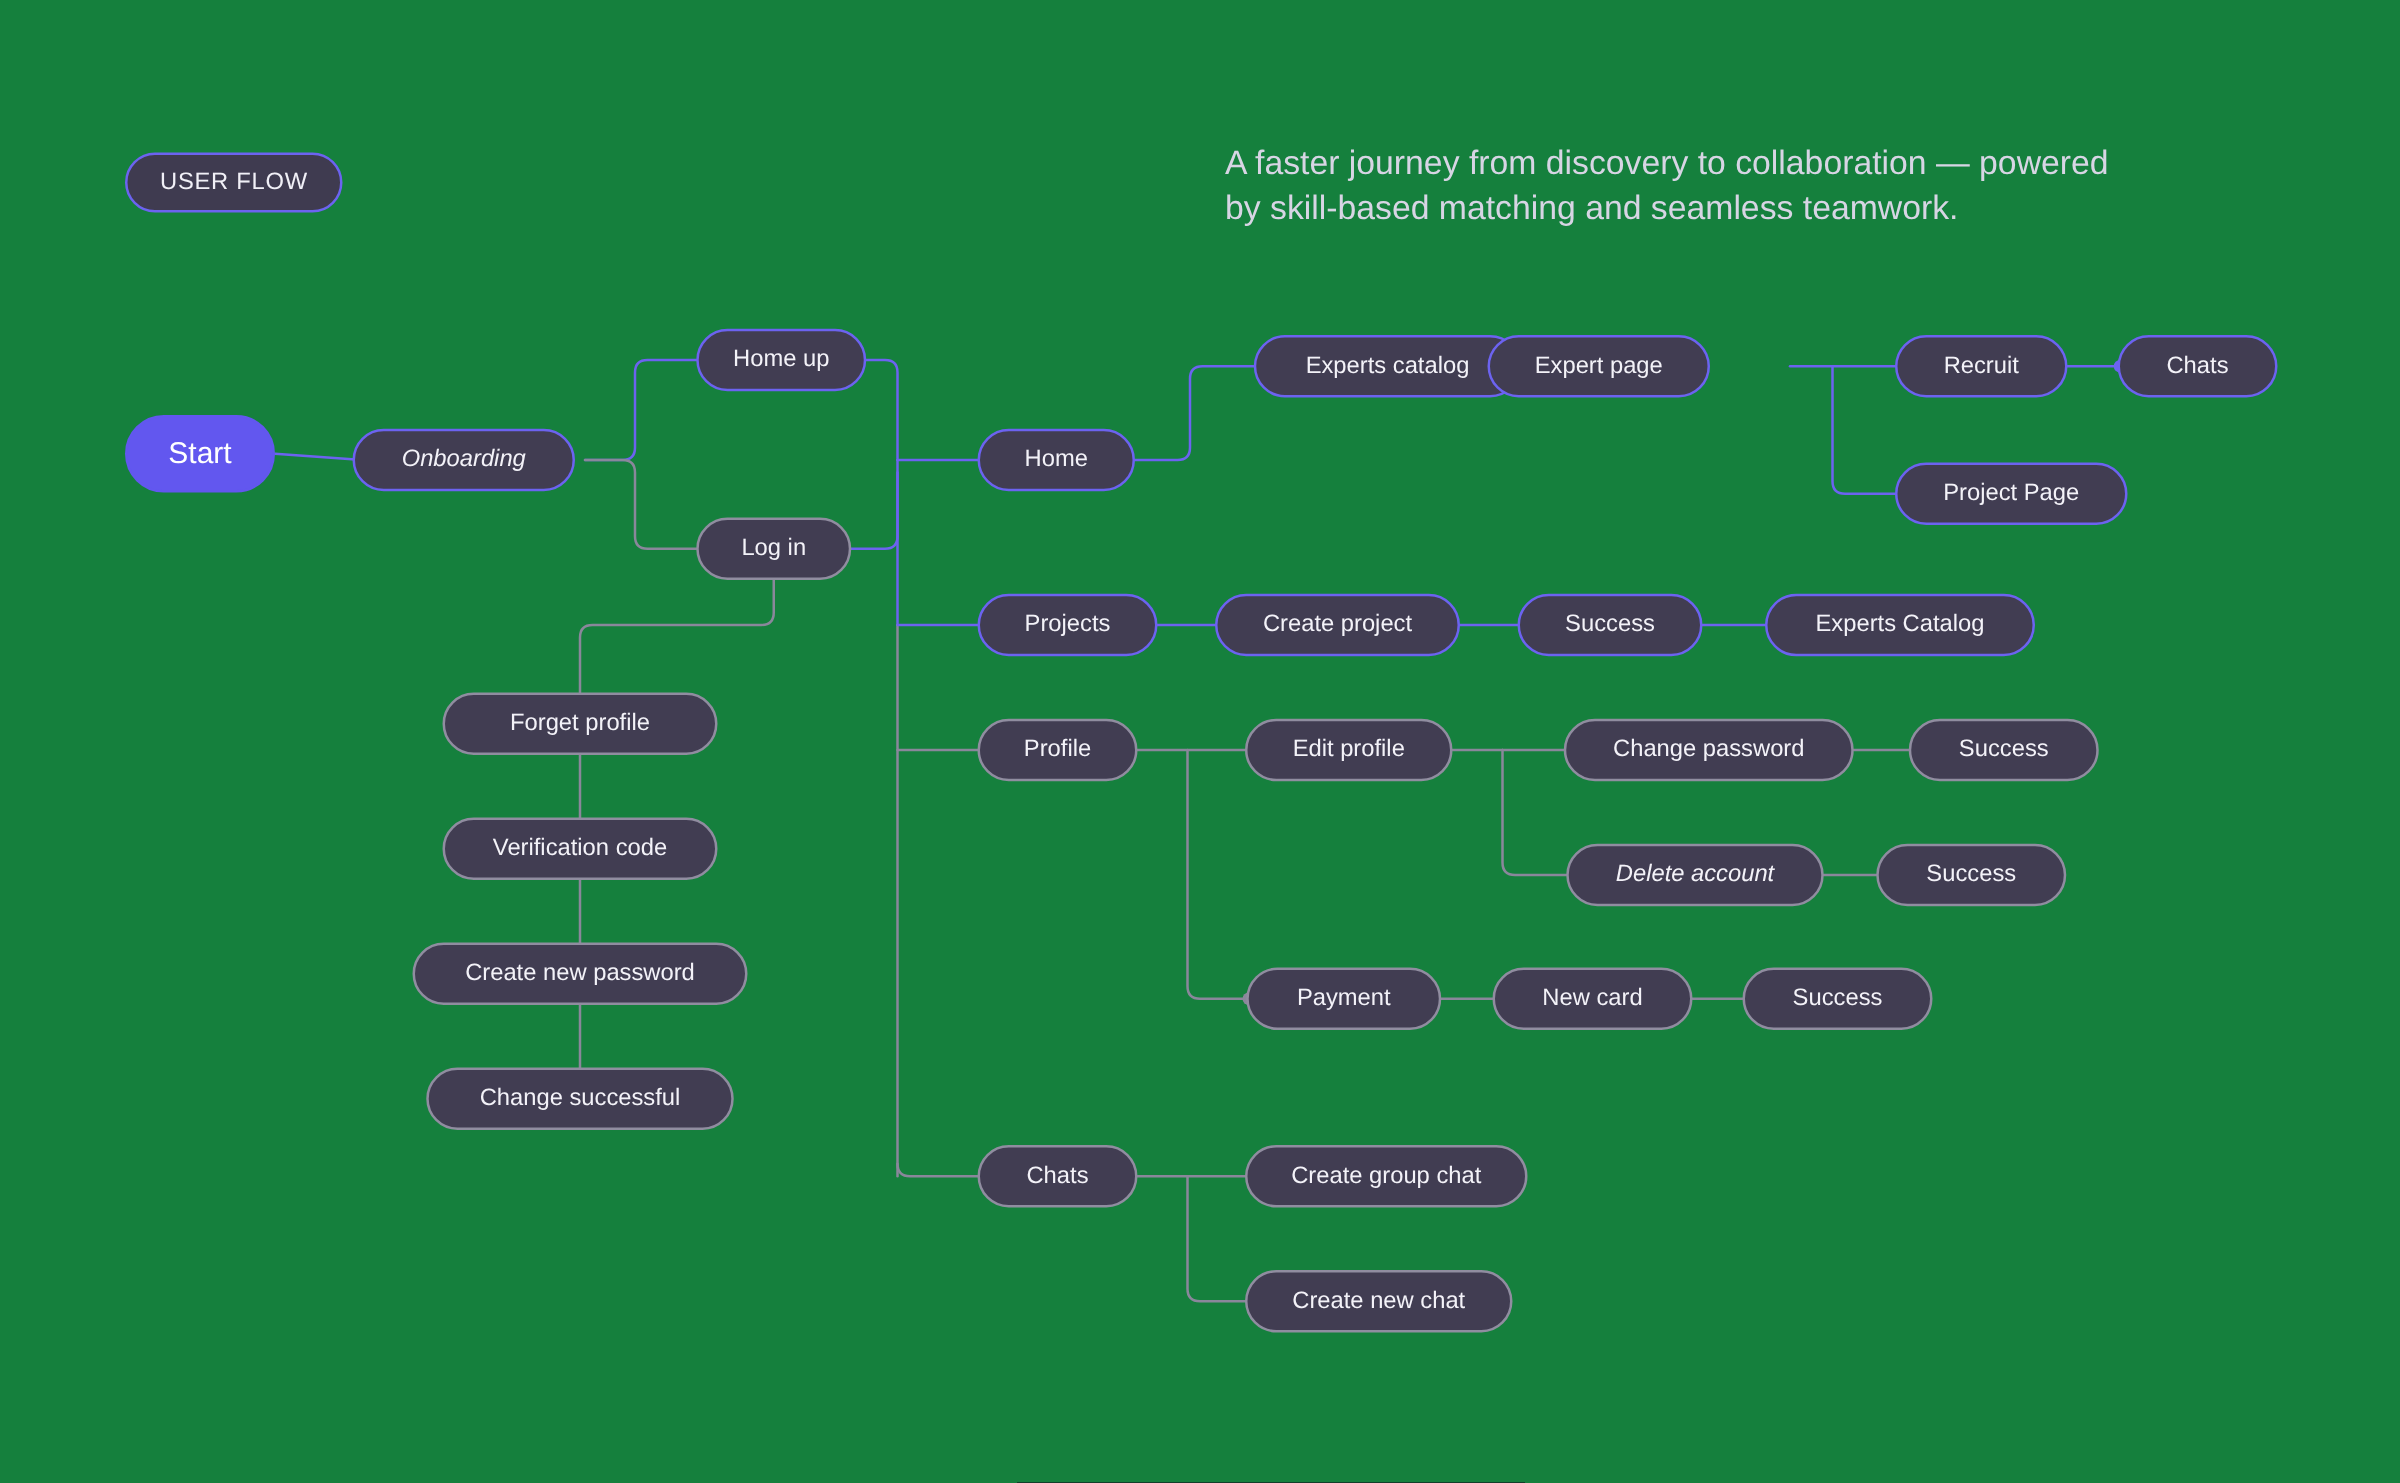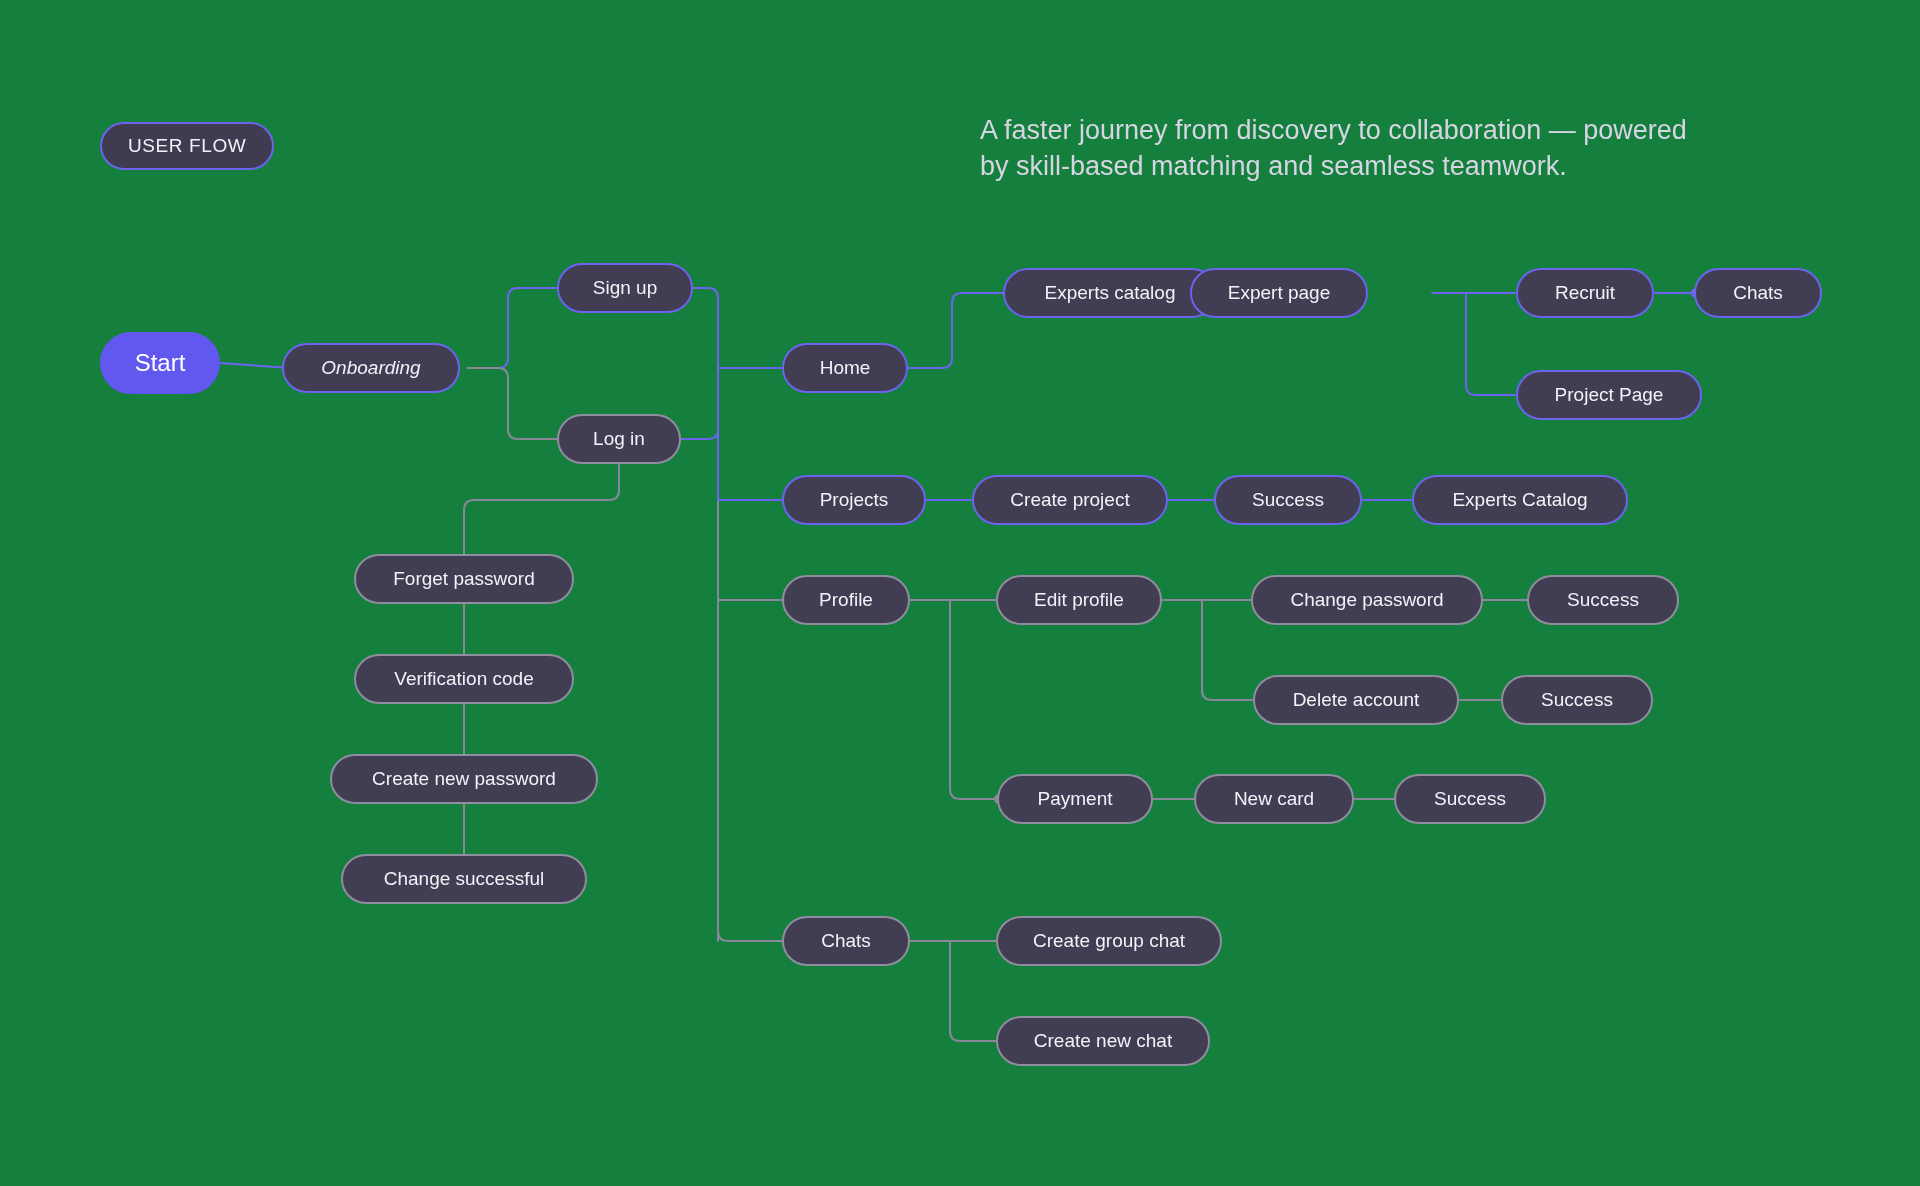--- a/index.html
+++ b/index.html
@@ -132,27 +132,27 @@
     </svg>
 
   <div id="nodes-layer">
       <div class="node start" style="left: 100px; top: 332px; width: 120px; height: 62px;">
         <span>Start</span>
       </div>
       <div class="node accent" style="left: 282px; top: 343px; width: 178px; height: 50px; font-style: italic;">
         <span>Onboarding</span>
       </div>
       <div class="node accent" style="left: 557px; top: 263px; width: 136px; height: 50px;">
-        <span>Sign up</span>
+        <span>Home up</span>
       </div>
       <div class="node" style="left: 557px; top: 414px; width: 124px; height: 50px;">
         <span>Log in</span>
       </div>
       <div class="node" style="left: 354px; top: 554px; width: 220px; height: 50px;">
-        <span>Forget password</span>
+        <span>Forget profile</span>
       </div>
       <div class="node" style="left: 354px; top: 654px; width: 220px; height: 50px;">
         <span>Verification code</span>
       </div>
       <div class="node" style="left: 330px; top: 754px; width: 268px; height: 50px;">
         <span>Create new password</span>
       </div>
       <div class="node" style="left: 341px; top: 854px; width: 246px; height: 50px;">
         <span>Change successful</span>
       </div>
@@ -191,21 +191,21 @@
       </div>
       <div class="node" style="left: 996px; top: 575px; width: 166px; height: 50px;">
         <span>Edit profile</span>
       </div>
       <div class="node" style="left: 1251px; top: 575px; width: 232px; height: 50px;">
         <span>Change password</span>
       </div>
       <div class="node" style="left: 1527px; top: 575px; width: 152px; height: 50px;">
         <span>Success</span>
       </div>
-      <div class="node" style="left: 1253px; top: 675px; width: 206px; height: 50px;">
+      <div class="node" style="left: 1253px; top: 675px; width: 206px; height: 50px; font-style: italic;">
         <span>Delete account</span>
       </div>
       <div class="node" style="left: 1501px; top: 675px; width: 152px; height: 50px;">
         <span>Success</span>
       </div>
       <div class="node" style="left: 997px; top: 774px; width: 156px; height: 50px;">
         <span>Payment</span>
       </div>
       <div class="node" style="left: 1194px; top: 774px; width: 160px; height: 50px;">
         <span>New card</span>

